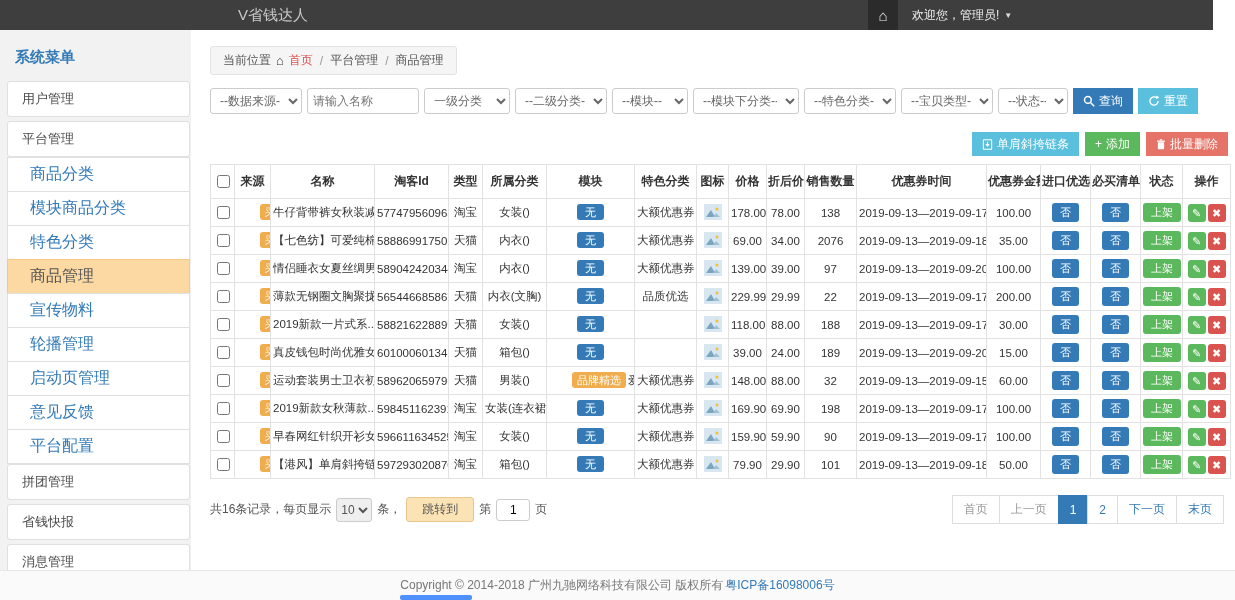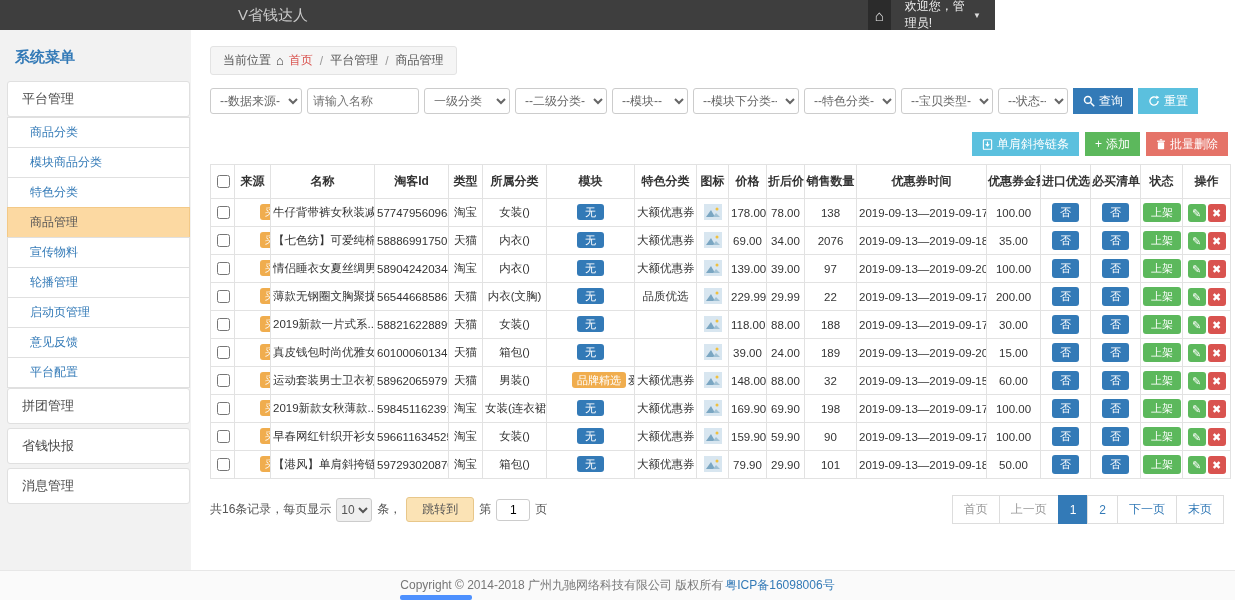--- a/index.html
+++ b/index.html
@@ -1,34 +1,34 @@
 <!DOCTYPE html>
 <html><head>
 <meta charset="utf-8">
 <style>
   * { box-sizing: border-box; }
   html,body { margin:0; padding:0; width:1235px; height:600px; overflow:hidden;
     font-family:"Liberation Sans","DejaVu Sans",sans-serif; background:#fff; }
 
   
-  .topbar { position:absolute; left:0; top:0; width:995px; height:30px; background:#3e3e3e;padding-left:32px; }
+  .topbar { position:absolute; left:0; top:0; width:1213px; height:30px; background:#3e3e3e;padding-left:32px; }
   .topbar-title { position:absolute; left:238px; top:0; line-height:30px; color:#c9c9c9; font-size:15px; }
   .topbar-right { position:absolute; left:868px; top:0; height:30px; display:flex; align-items:center; }
   .home-box { width:30px; height:30px; background:#2b2b2b; color:#e8e8e8; display:flex;
     align-items:center; justify-content:center; font-size:15px; cursor:pointer; }
   .welcome { color:#f0f0f0; font-size:12px; padding:0 14px; cursor:pointer; display:flex; align-items:center; gap:5px; }
   .welcome .caret { font-size:8px; color:#ddd; }
 
   
   .sidebar { position:absolute; left:0; top:30px; width:191px; height:540px; background:#f2f2f2;
     padding:12px 0 0 7px; overflow:hidden; }
   .side-heading { color:#337ab7; font-size:15px; font-weight:bold; padding:6px 8px 14px 8px; }
   .side-item { background:#fff; border:1px solid #e0e0e0; border-radius:3px; width:183px; cursor:pointer; }
   .side-item.group { padding:8px 14px; font-size:13px; color:#4a4a4a; margin:0 0 4px 0; min-height:31px; }
-  .side-item.sub { padding:6px 14px 6px 22px; font-size:12px; color:#337ab7; margin:-1px 0 0 0; border-radius:0; }
+  .side-item.sub { padding:6px 14px 6px 22px; font-size:16px; color:#337ab7; margin:-1px 0 0 0; border-radius:0; }
   .side-item.sub.active { background:#fcd9a2; border-color:#f3c987; color:#555; }
   .side-item.group + .side-item.sub { margin-top:-4px; }
 
   
   .main { position:absolute; left:210px; top:46px; width:1018px; }
 
   .breadcrumb-box { display:inline-flex; align-items:center; gap:5px; background:#f5f5f5;
     border:1px solid #e3e3e3; border-radius:3px; padding:5px 12px; font-size:12px; color:#555; }
   .bc-home-icon { color:#3a3a3a; font-size:13px; }
   .bc-home { color:#d9534f; cursor:pointer; }
@@ -107,20 +107,21 @@
     <div class="welcome">
       <span>欢迎您，管理员!</span>
       <span class="caret">▼</span>
     </div>
   </div>
 </div>
 
 <div class="sidebar">
   <div class="side-heading">系统菜单</div>
   <div>
+      <div class="side-item group">用户管理</div>
       <div class="side-item group">平台管理</div>
       <div class="side-item sub">商品分类</div>
       <div class="side-item sub">模块商品分类</div>
       <div class="side-item sub">特色分类</div>
       <div class="side-item sub active">商品管理</div>
       <div class="side-item sub">宣传物料</div>
       <div class="side-item sub">轮播管理</div>
       <div class="side-item sub">启动页管理</div>
       <div class="side-item sub">意见反馈</div>
       <div class="side-item sub">平台配置</div>

